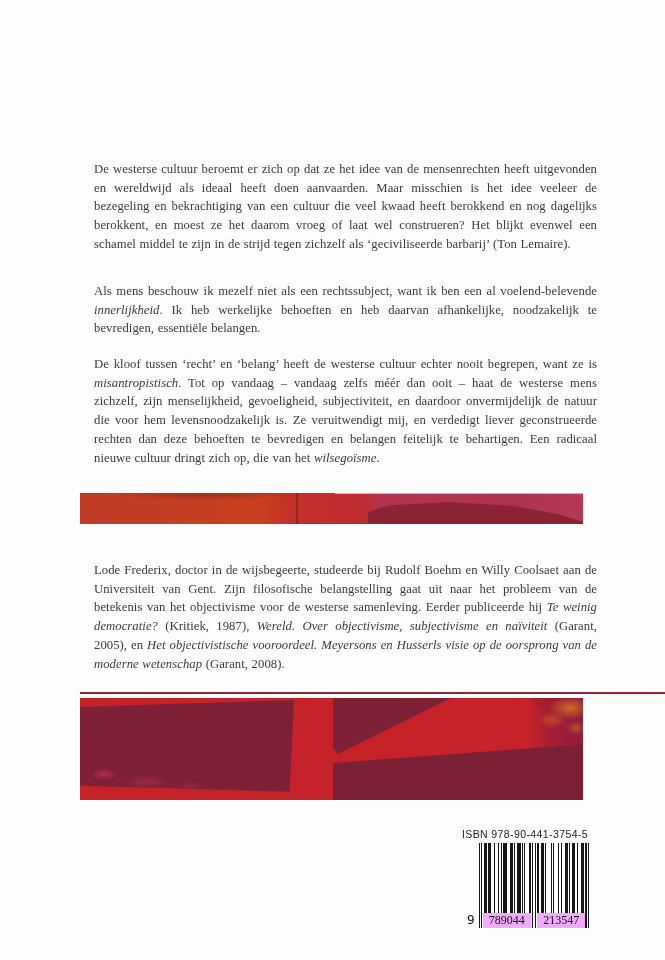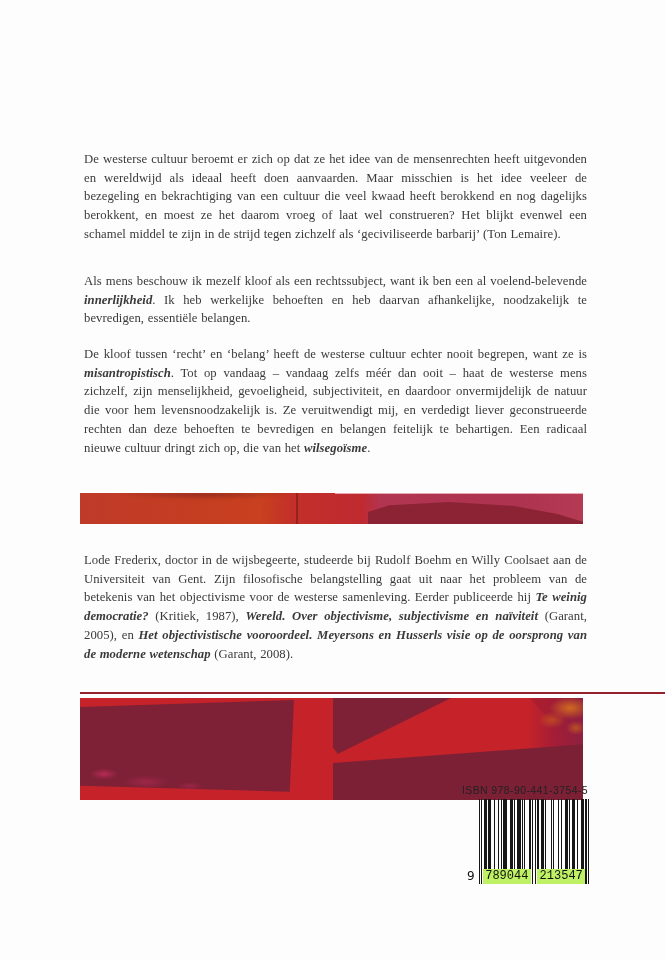--- a/index.html
+++ b/index.html
@@ -3,26 +3,26 @@
 <meta charset="utf-8">
 <style>
   html,body { margin:0; padding:0; background:#ffffff; }
   .cover {
     position:relative; width:665px; height:960px;
     background:#fdfdfd; overflow:hidden;
     font-family:"Liberation Serif","DejaVu Serif",serif;
   }
   
   .para {
-    position:absolute; left:80px; width:503px; margin:4px;
+    position:absolute; left:80px; width:503px; margin:14px;
     font-size:12.7px; line-height:18.7px; text-align:justify;
     color:#3a3a3a; letter-spacing:0.05px; word-spacing:0.4px;
   }
   .seg-normal { font-style:normal; }
-  .seg-italic { font-style:italic;font-weight:bold; }
+  .seg-italic { font-style:italic; }
   .seg-bold   { font-weight:normal; }
   .p1  { top:146px; }
   .p2  { top:268px; }
   .p3  { top:341px; }
   .bio { top:547px; }
   
   .strip1 { position:absolute; left:80px; top:493px; width:503px; height:31px; overflow:hidden; }
   .strip1 > div { position:absolute; }
   .strip1-base { inset:0;
     background:linear-gradient(90deg,#bf3a28 0%,#c8401f 36%,#c33029 42%,#bf2a30 56%,#b13551 60%,#ae3350 88%,#b53a54 100%); }
@@ -51,45 +51,45 @@
     clip-path:polygon(55% 0,100% 0,100% 100%); }
   .band-right-dark { left:448px; top:0; width:55px; height:102px;
     background:linear-gradient(90deg, rgba(160,28,56,0) 0%, rgba(160,28,56,.85) 45%, #8e2040 100%); }
   .band-bottom-maroon { left:253px; top:44px; width:250px; height:58px; background:#7c2036;
     clip-path:polygon(0 36%,100% 4%,100% 100%,0 100%); }
   .band-orange { left:452px; top:0; width:51px; height:48px;
     background:radial-gradient(30px 16px at 38px 10px, rgba(210,110,30,.95), rgba(210,110,30,0) 70%),
                radial-gradient(20px 12px at 20px 22px, rgba(205,100,25,.6), rgba(205,100,25,0) 70%),
                radial-gradient(14px 10px at 44px 30px, rgba(205,100,25,.7), rgba(205,100,25,0) 70%); }
   
-  .barcode { position:absolute; left:471px; top:784px; width:100px;padding-left:8px; }
+  .barcode { position:absolute; left:471px; top:828px; width:100px;padding-left:8px; }
   .isbn-label { position:absolute; left:50%; transform:translateX(-50%); top:0;
     white-space:nowrap; font-family:"Liberation Sans","DejaVu Sans",sans-serif;
     font-size:10.5px; letter-spacing:.4px; color:#222; }
   .bars { position:relative; margin-top:15px; width:110px; height:85px;
     display:flex; align-items:flex-start; }
   .module { flex:none; width:1.1579px; height:76px; }
   .module.on { background:#161616; }
   .module.guard { height:85px; }
-  .bc-num { position:absolute; bottom:0; height:15px; line-height:15px; background:#bef264;
-    font-family:Liberation Mono, monospace; font-size:12px;
+  .bc-num { position:absolute; bottom:0; height:15px; line-height:15px; background:#f0abfc;
+    font-family:Liberation Serif, serif; font-size:12px;
     text-align:center; color:#111; }
   .bc-left  { left:3.5px;  width:48.6px; }
   .bc-right { left:57.9px; width:48.6px; }
   .bc-lead  { position:absolute; left:-12px; bottom:0; height:15px; line-height:15px;
     font-family:"DejaVu Sans","Liberation Sans",sans-serif; font-size:12px; color:#111; }
 </style>
 </head>
 <body>
 
 <div class="cover">
 
   <p class="para p1"><span class="seg-normal">De westerse cultuur beroemt er zich op dat ze het idee van de mensenrechten heeft uitgevonden en wereldwijd als ideaal heeft doen aanvaarden. Maar misschien is het idee veeleer de bezegeling en bekrachtiging van een cultuur die veel kwaad heeft berokkend en nog dagelijks berokkent, en moest ze het daarom vroeg of laat wel construeren? Het blijkt evenwel een schamel middel te zijn in de strijd tegen zichzelf als ‘geciviliseerde barbarij’ (Ton Lemaire).</span></p>
 
-  <p class="para p2"><span class="seg-normal">Als mens beschouw ik mezelf kloof als een rechtssubject, want ik ben een al voelend-belevende </span><span class="seg-italic">innerlijkheid</span><span class="seg-normal">. Ik heb werkelijke behoeften en heb daarvan afhankelijke, noodzakelijk te bevredigen, essentiële belangen.</span></p>
+  <p class="para p2"><span class="seg-normal">Als mens beschouw ik mezelf niet als een rechtssubject, want ik ben een al voelend-belevende </span><span class="seg-italic">innerlijkheid</span><span class="seg-normal">. Ik heb werkelijke behoeften en heb daarvan afhankelijke, noodzakelijk te bevredigen, essentiële belangen.</span></p>
 
   <p class="para p3"><span class="seg-normal">De kloof tussen ‘recht’ en ‘belang’ heeft de westerse cultuur echter nooit begrepen, want ze is </span><span class="seg-italic">misantropistisch</span><span class="seg-normal">. Tot op vandaag – vandaag zelfs méér dan ooit – haat de westerse mens zichzelf, zijn menselijkheid, gevoeligheid, subjectiviteit, en daardoor onvermijdelijk de natuur die voor hem levensnoodzakelijk is. Ze veruitwendigt mij, en verdedigt liever geconstrueerde rechten dan deze behoeften te bevredigen en belangen feitelijk te behartigen. Een radicaal nieuwe cultuur dringt zich op, die van het </span><span class="seg-italic">wilsegoïsme</span><span class="seg-normal">.</span></p>
 
   <div class="strip1">
     <div class="strip1-base"></div>
     <div class="strip1-smudge"></div>
     <div class="strip1-line"></div>
     <div class="strip1-maroon"></div>
     <div class="strip1-hairline"></div>
   </div>

